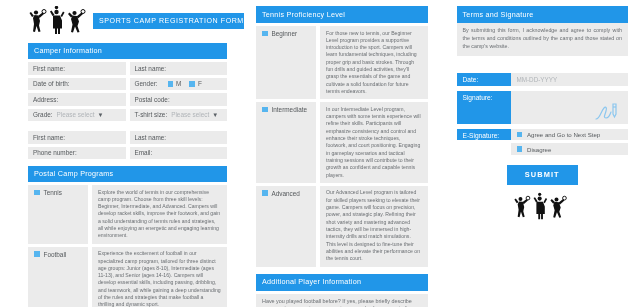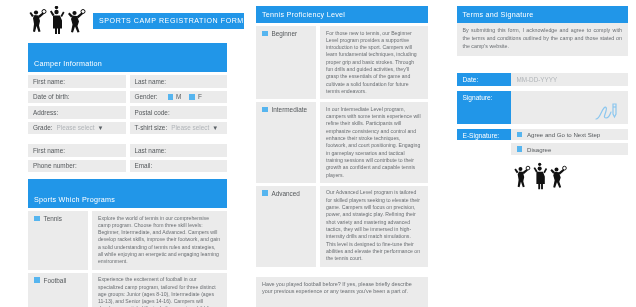--- a/index.html
+++ b/index.html
@@ -15,21 +15,21 @@
 
   
   .brand{display:flex;align-items:center;height:33px;margin-bottom:7px;}
   .brand-logo{width:62px;height:30px;flex:none;margin-right:3px;}
   .brand-bar{flex:1;height:16px;background:#2196e8;display:flex;align-items:center;
              padding-left:6px;box-sizing:border-box;}
   .brand-bar span{color:#ffffff;font-size:7.1px;letter-spacing:.55px;white-space:nowrap;}
 
   
   .sec-bar{background:#2196e8;color:#fff;font-size:7.2px;letter-spacing:.25px;
-           padding:16px 6px 4px;box-sizing:border-box;}
+           padding:3px 6px 4px;box-sizing:border-box;}
   .sec-bar.mid{padding:3.5px 6px 4.5px;}
   .block{margin-bottom:7px;}
 
   
   .frow{display:flex;gap:4px;margin-top:3px;}
   .field{background:#ebebeb;height:12.5px;box-sizing:border-box;
          display:flex;align-items:center;padding:0 5px;font-size:6.4px;color:#55595c;
          flex:1;min-width:0;}
   .field .lbl{white-space:nowrap;}
   .field .ph{color:#b0b4b8;margin-left:4px;white-space:nowrap;}
@@ -166,21 +166,21 @@
         <div class="field">
           <span class="lbl">Phone number:</span>
         </div>
         <div class="field">
           <span class="lbl">Email:</span>
         </div>
       </div>
     </div>
 
     <div class="block">
-      <div class="sec-bar">Sports Which Programs</div>
+      <div class="sec-bar">Postal Camp Programs</div>
 
       <div class="prow">
         <div class="opt">
           <span class="sq"></span>
           <span>Tennis</span>
         </div>
         <div class="desc">Explore the world of tennis in our comprehensive camp program. Choose from three skill levels: Beginner, Intermediate, and Advanced. Campers will develop racket skills, improve their footwork, and gain a solid understanding of tennis rules and strategies, all while enjoying an energetic and engaging learning environment.</div>
       </div>
 
       <div class="prow">
@@ -217,20 +217,21 @@
       <div class="prow mid">
         <div class="opt">
           <span class="sq"></span>
           <span>Advanced</span>
         </div>
         <div class="desc">Our Advanced Level program is tailored for skilled players seeking to elevate their game. Campers will focus on precision, power, and strategic play. Refining their shot variety and mastering advanced tactics, they will be immersed in high-intensity drills and match simulations. This level is designed to fine-tune their abilities and elevate their performance on the tennis court.</div>
       </div>
     </div>
 
     <div class="block">
+      <div class="sec-bar mid">Additional Player Information</div>
       <div class="qbox">Have you played football before? If yes, please briefly describe your previous experience or any teams you've been a part of.</div>
       <div class="qbox">Which football position do you enjoy playing the most? (e.g., striker, midfielder, defender, goalkeeper)</div>
 
     </div>
   </div>
 
   <div class="col col-right">
 
     <div class="block">
       <div class="sec-bar mid">Terms and Signature</div>
@@ -261,20 +262,23 @@
       </div>
 
       <div class="rrow" style="margin-top:3px;">
         <div class="esig-spacer"></div>
         <div class="esig-opt">
           <span class="sq"></span>
           <span>Disagree</span>
         </div>
       </div>
 
+      <div class="submit-wrap">
+        <button class="submit">SUBMIT</button>
+      </div>
 
       <div class="footer-art">
         <svg width="58" height="30" viewBox="0 0 124 60">
           <g fill="#111">
             <circle cx="16" cy="13" r="4.2"></circle>
             <path d="M13 18 l8 1 l3 11 l-2 9 l3 12 l-4 1 l-4 -12 l-3 12 l-4 -1 l2 -15 l-2 -12 z"></path>
             <path d="M20 20 l9 -7 l3 3 l-9 8 z"></path>
             <circle cx="32" cy="11" r="4" fill="none" stroke="#111" stroke-width="2"></circle>
             <path d="M8 22 l-5 -8 l3 -2 l6 8 z"></path>
             <circle cx="57" cy="12" r="4.4"></circle>

